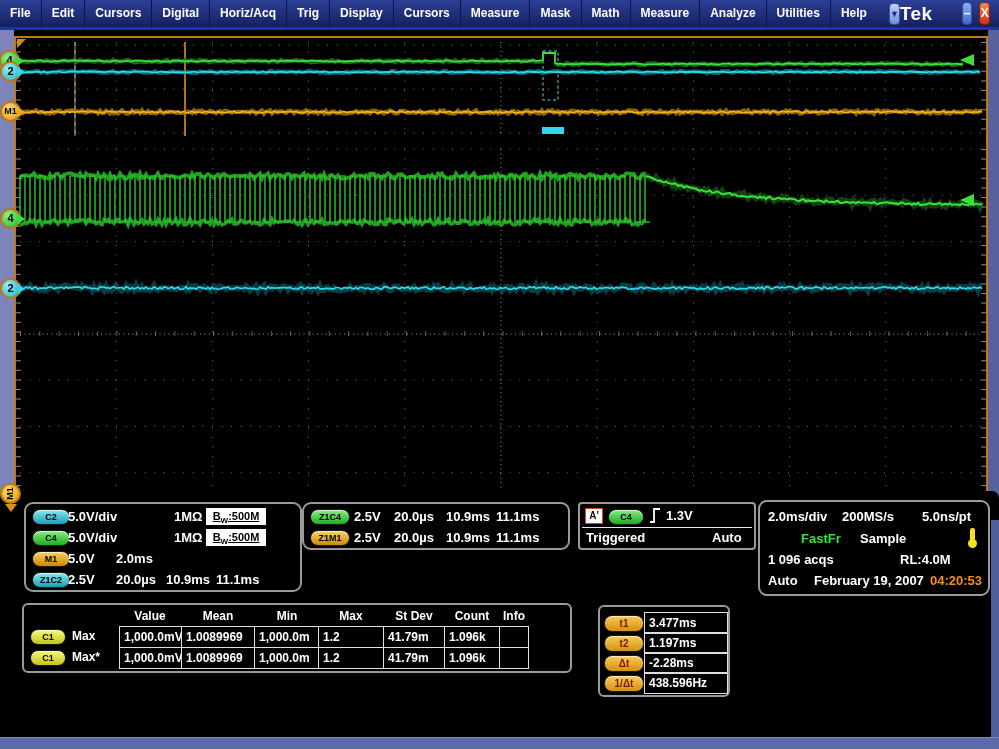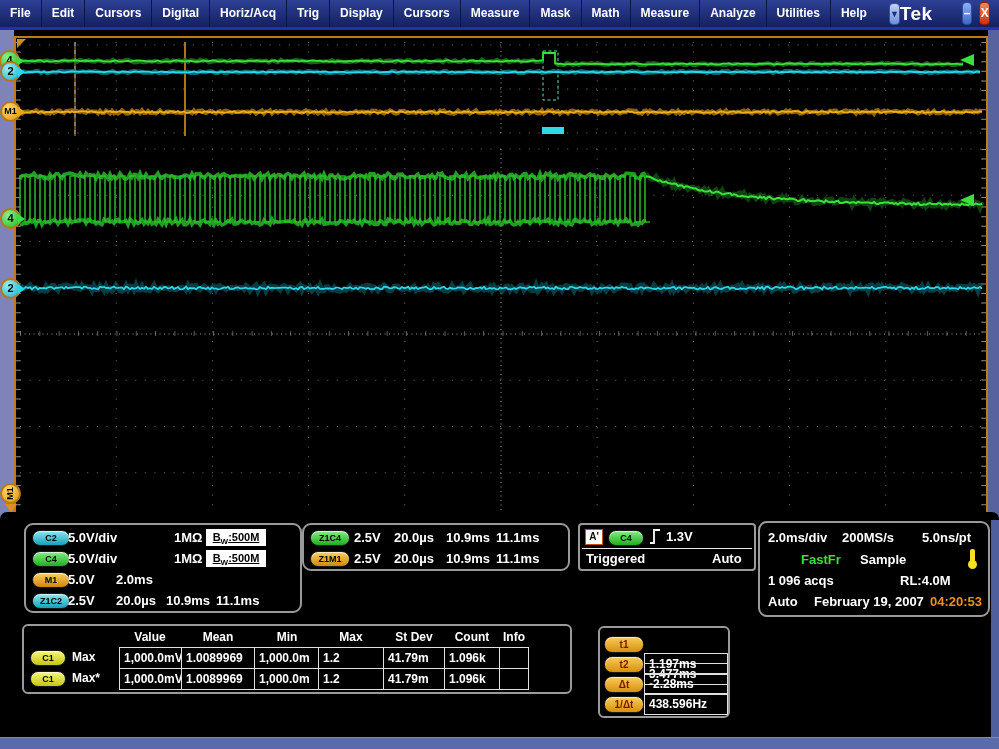--- a/index.html
+++ b/index.html
@@ -35,21 +35,21 @@
   .chmark.g::after{border-left:7px solid #3ce03c;}
   .chmark.c{background:radial-gradient(circle at 35% 30%,#9aeef6,#19b2c8);}
   .chmark.c::after{border-left:7px solid #2cd8e8;}
   .chmark.o{background:radial-gradient(circle at 35% 30%,#ffd86e,#dc9a0c);font-size:9px;}
   .chmark.o::after{border-left:7px solid #f0a818;}
   .chmark.noarrow::after{display:none;}
   .rot{display:inline-block;transform:rotate(-90deg);}
   #m1arrow{position:absolute;left:5px;top:504px;width:0;height:0;z-index:3;
            border-left:6px solid transparent;border-right:6px solid transparent;border-top:8px solid #e09018;}
   
-  #readouts{position:absolute;left:0;top:512px;width:999px;height:216px;background:#000;border-radius:7px;}
+  #readouts{position:absolute;left:0;top:491px;width:999px;height:216px;background:#000;border-radius:7px;}
   .box{position:absolute;background:#000;border:2px solid #9a9a9a;border-radius:9px;box-sizing:border-box;}
   .t{position:absolute;white-space:nowrap;font:bold 13px "Liberation Sans",sans-serif;color:#fff;}
   .t.sm{font-size:12px;}
   .pill{position:absolute;width:36px;height:14px;border-radius:8px;text-align:center;
         font:bold 9px/14px "Liberation Sans",sans-serif;color:#000;border:1px solid #1a1a1a;
         box-shadow:inset 0 1px 1px rgba(255,255,255,.65);}
   .pill.cyan{background:linear-gradient(#8ae8f0,#18a0b8);}
   .pill.green{background:linear-gradient(#86ec86,#1fae1f);}
   .pill.orange{background:linear-gradient(#f8d060,#d08808);}
   .pill.yellow{background:linear-gradient(#f8f878,#c5c517);}
@@ -269,21 +269,21 @@
       <div class="mcell" style="left:157px;top:42px;width:74px;">1.0089969</div>
       <div class="mcell" style="left:230px;top:42px;width:65px;">1,000.0m</div>
       <div class="mcell" style="left:294px;top:42px;width:66px;">1.2</div>
       <div class="mcell" style="left:359px;top:42px;width:62px;">41.79m</div>
       <div class="mcell" style="left:420px;top:42px;width:56px;">1.096k</div>
       <div class="mcell" style="left:475px;top:42px;width:30px;"></div>
     </div>
 
     <div class="box" style="left:598px;top:114px;width:132px;height:92px;border-radius:6px;">
       <div class="pill cur" style="left:4px;top:8px;">t1</div>
-      <div class="mcell" style="left:44px;top:5px;width:84px;margin-top:30px;">3.477ms</div>
+      <div class="mcell" style="left:44px;top:5px;width:84px;">3.477ms</div>
       <div class="pill cur" style="left:4px;top:28px;">t2</div>
       <div class="mcell" style="left:44px;top:25px;width:84px;">1.197ms</div>
       <div class="pill cur" style="left:4px;top:48px;">Δt</div>
       <div class="mcell" style="left:44px;top:45px;width:84px;">-2.28ms</div>
       <div class="pill cur" style="left:4px;top:68px;">1/Δt</div>
       <div class="mcell" style="left:44px;top:65px;width:84px;">438.596Hz</div>
     </div>
   </div>
 
   <div id="rframe"></div>

